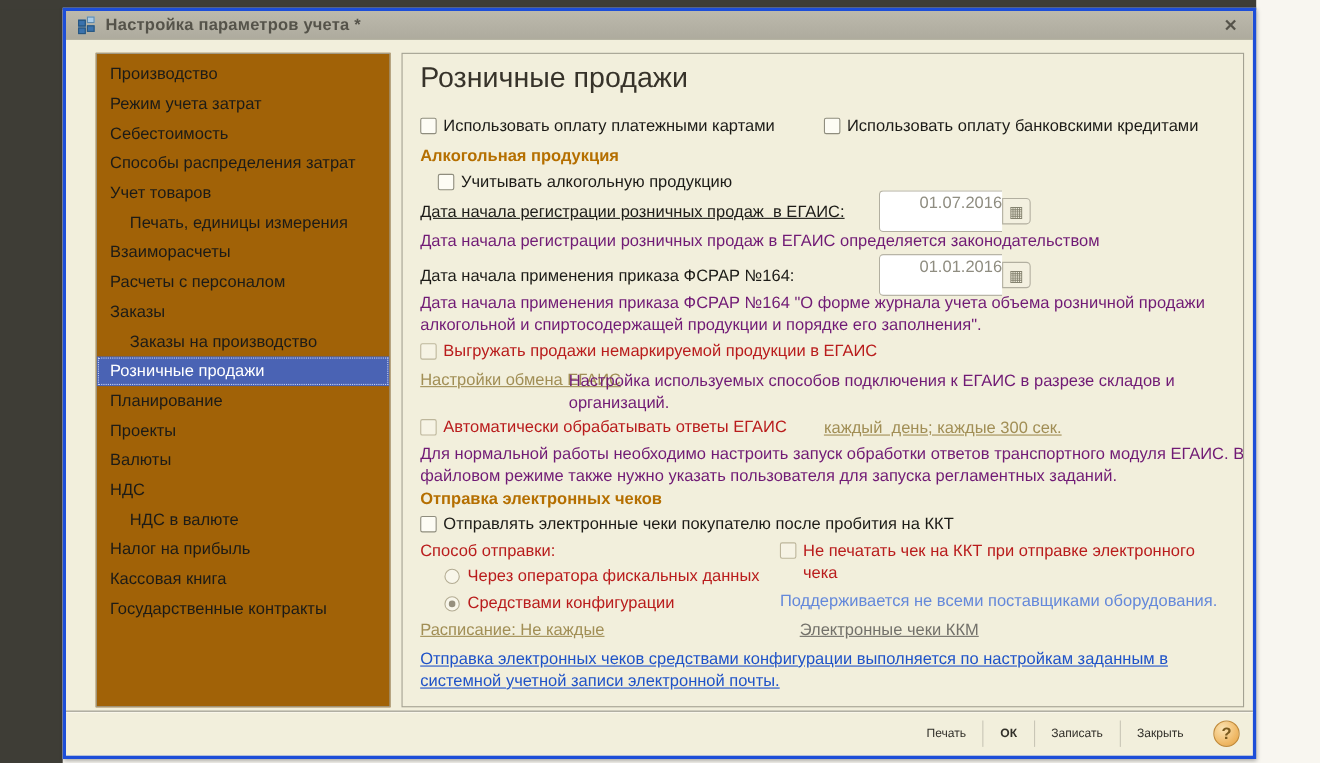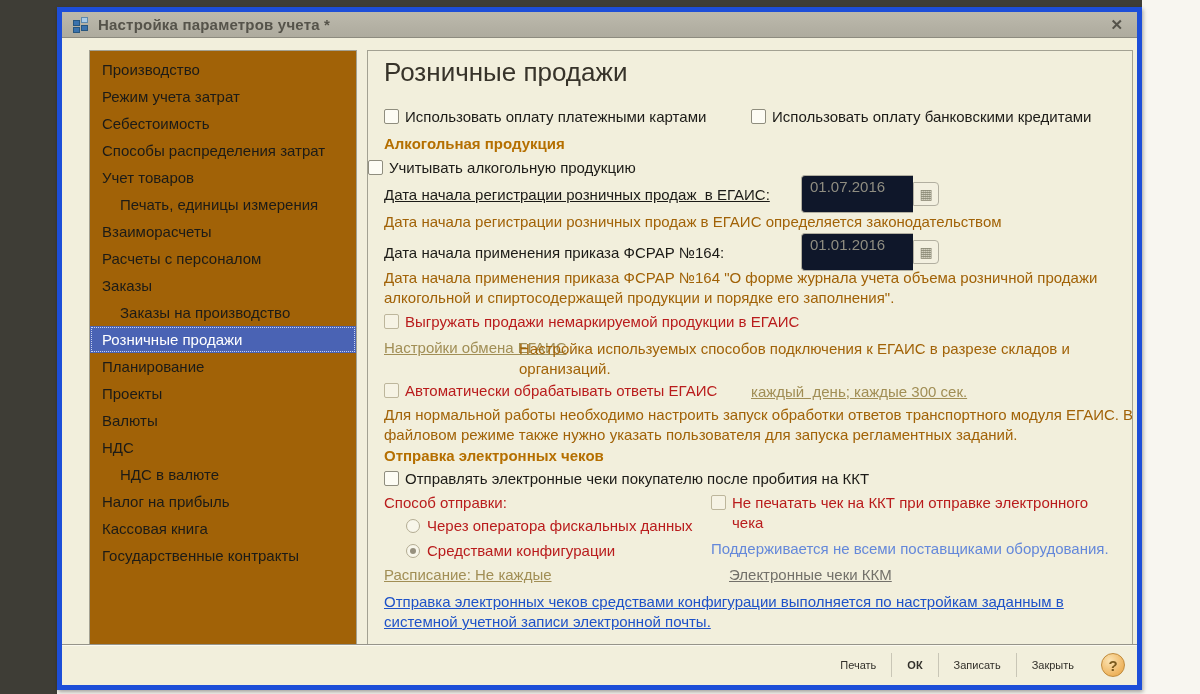--- a/index.html
+++ b/index.html
@@ -9,21 +9,21 @@
     font-size:15px; color:#1c1b17;
     background:#f8f6f0;
     position:relative;
   }
   .bg-left { position:absolute; left:0; top:0; width:57px; height:694px; background:#3e3d36; }
   .bg-top  { position:absolute; left:0; top:0; width:1142px; height:9px; background:#3e3d36; }
 
   .window {
     position:absolute; left:57px; top:7px; width:1085px; height:683px;
     background:#f2efdc;
-    border:5px solid #1d4ed8;
+    border:3px solid #1d4ed8;
     box-shadow:1px 2px 4px rgba(0,0,0,.35);
   }
   .titlebar {
     position:absolute; left:0; top:0; right:0; height:26px;
     background:linear-gradient(#bcb9ac,#aeab9e);
     border-bottom:1px solid #8d8b7f;
     display:flex; align-items:center; padding:0 10px;
   }
   .app-icon { position:relative; width:18px; height:16px; margin-right:8px; }
   .app-icon i { position:absolute; display:block; }
@@ -46,21 +46,21 @@
   }
 
   .panel {
     position:absolute; left:305px; top:38px; width:766px; height:595px;
     border:1px solid #a3a192; background:#f2efdc; overflow:hidden;
   }
   .abs { position:absolute; }
   .pre { white-space:pre-wrap;text-decoration:underline; }
   .page-title { font-size:26px; color:#37332a; }
   .hdr { color:#b56f00; font-weight:bold; }
-  .note { color:#a16207; line-height:20px; }
+  .note { color:#701a75; line-height:20px; }
   .note.muted { color:#6488da; }
   .goldlink { color:#a18e55; text-decoration:underline; cursor:pointer; }
   .graylink { color:#73716a; text-decoration:underline; cursor:pointer; }
   .bluelink { color:#1e52c8; text-decoration:underline; cursor:pointer; line-height:20px; display:inline-block; }
   .grayed { color:#b91c1c; }
 
   .cbrow { display:flex; align-items:flex-start; }
   .cb {
     flex:0 0 auto; width:15px; height:15px; margin-top:2px; margin-right:6px;
     background:#fdfcf4; border:1px solid #8f8d7e; border-radius:2px;
@@ -76,22 +76,22 @@
   .radio.on::after {
     content:''; position:absolute; left:3px; top:3px; width:6px; height:6px;
     border-radius:50%; background:#96907e;
   }
 
   .fieldrow { display:flex; align-items:center; height:26px; }
   .field-label { width:417px; }
   .dategroup { display:flex; align-items:center; }
   .date-input {
     width:112px; height:38px; line-height:22px; padding-left:8px;
-    background:#0f172a; border:1px solid #b2afa0; border-right:none;
-    border-radius:4px 0 0 4px; color:#8f8d81;
+    background:#ffffff; border:1px solid #b2afa0; border-right:none;
+    border-radius:4px 0 0 4px; color:#8f8d81;text-align:right;
   }
   .cal-btn {
     width:26px; height:24px; background:#f3f0e0; border:1px solid #b2afa0;
     border-radius:0 4px 4px 0; display:flex; align-items:center; justify-content:center;
     color:#84826f; font-size:14px; cursor:pointer;
   }
 
   .footer {
     position:absolute; left:0; right:0; bottom:0; height:41px;
     border-top:1px solid #96948a; box-shadow:inset 0 1px 0 #fbf9ef;
@@ -166,21 +166,21 @@
         <span class="cb-label">Использовать оплату платежными картами</span>
       </div>
       <div class="cbrow">
         <span class="cb"></span>
         <span class="cb-label">Использовать оплату банковскими кредитами</span>
       </div>
     </div>
 
     <div class="abs hdr" style="left:16px; top:84px;">Алкогольная продукция</div>
 
-    <div class="abs cbrow" style="left:0; top:107px;text-align:center;">
+    <div class="abs cbrow" style="left:32px; top:107px;text-align:center;">
       <span class="cb"></span>
       <span class="cb-label">Учитывать алкогольную продукцию</span>
     </div>
 
     <div class="abs fieldrow" style="left:16px; top:130px; right:10px;">
       <span class="field-label pre">Дата начала регистрации розничных продаж  в ЕГАИС:</span>
       <span class="dategroup">
         <span class="date-input">01.07.2016</span>
         <span class="cal-btn">▦</span>
       </span>

